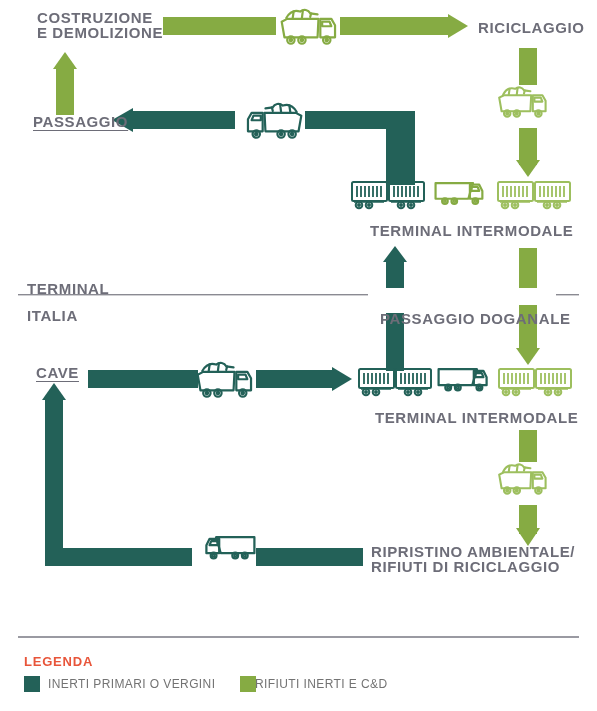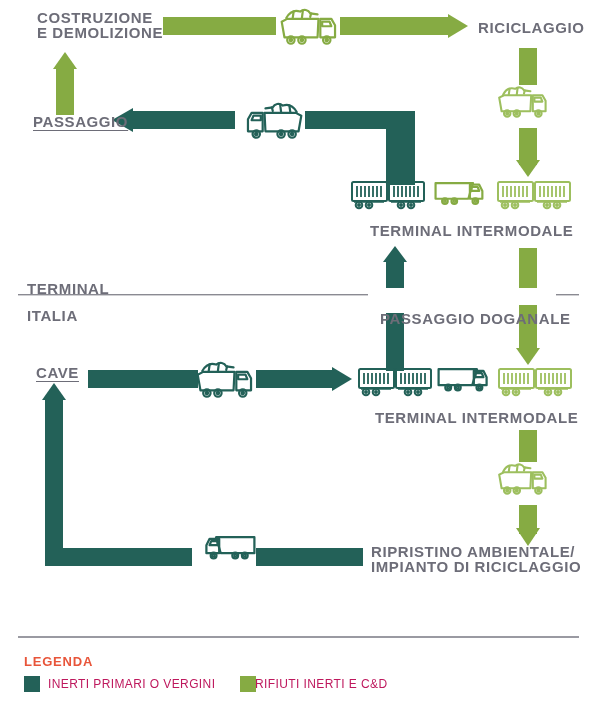--- a/index.html
+++ b/index.html
@@ -25,21 +25,21 @@
   .lbl.u{text-decoration:underline;text-underline-offset:3px;}
   .legend-title{
     position:absolute;
     color:#e8553a;
     font-weight:bold;
     font-size:13px;
     letter-spacing:0.8px;
   }
   .legend-item-label{
     position:absolute;
-    color:#be185d;
+    color:#737373;
     font-size:12px;
     letter-spacing:0.4px;
     font-weight:normal;
   }
   .swatch{position:absolute;width:16px;height:16px;}
 </style>
 </head>
 <body>
 
 <svg id="diagram" viewBox="0 0 597 711" width="597" height="711" xmlns="http://www.w3.org/2000/svg">
@@ -297,21 +297,21 @@
 
 <div class="lbl" style="left:27px;top:308px;">ITALIA</div>
 
 <div class="lbl" style="left:380px;top:311px;">PASSAGGIO DOGANALE</div>
 
 <div class="lbl u" style="left:36px;top:365px;text-align:right;">CAVE</div>
 
 <div class="lbl" style="left:375px;top:410px;">TERMINAL INTERMODALE</div>
 
 <div class="lbl" style="left:371px;top:544px;width:215px;">RIPRISTINO AMBIENTALE/
-IMPIANTO DI RICICLAGGIO</div>
+RIFIUTI DI RICICLAGGIO</div>
 
 <div class="legend-title" style="left:24px;top:654px;">LEGENDA</div>
 
 <div class="swatch" style="left:24px;top:676px;background:#236158;"></div>
 <div class="legend-item-label" style="left:48px;top:677px;">INERTI PRIMARI O VERGINI</div>
 
 <div class="swatch" style="left:240px;top:676px;background:#86AB43;"></div>
 <div class="legend-item-label" style="left:255px;top:677px;">RIFIUTI INERTI E C&amp;D</div>
 
 </body></html>

